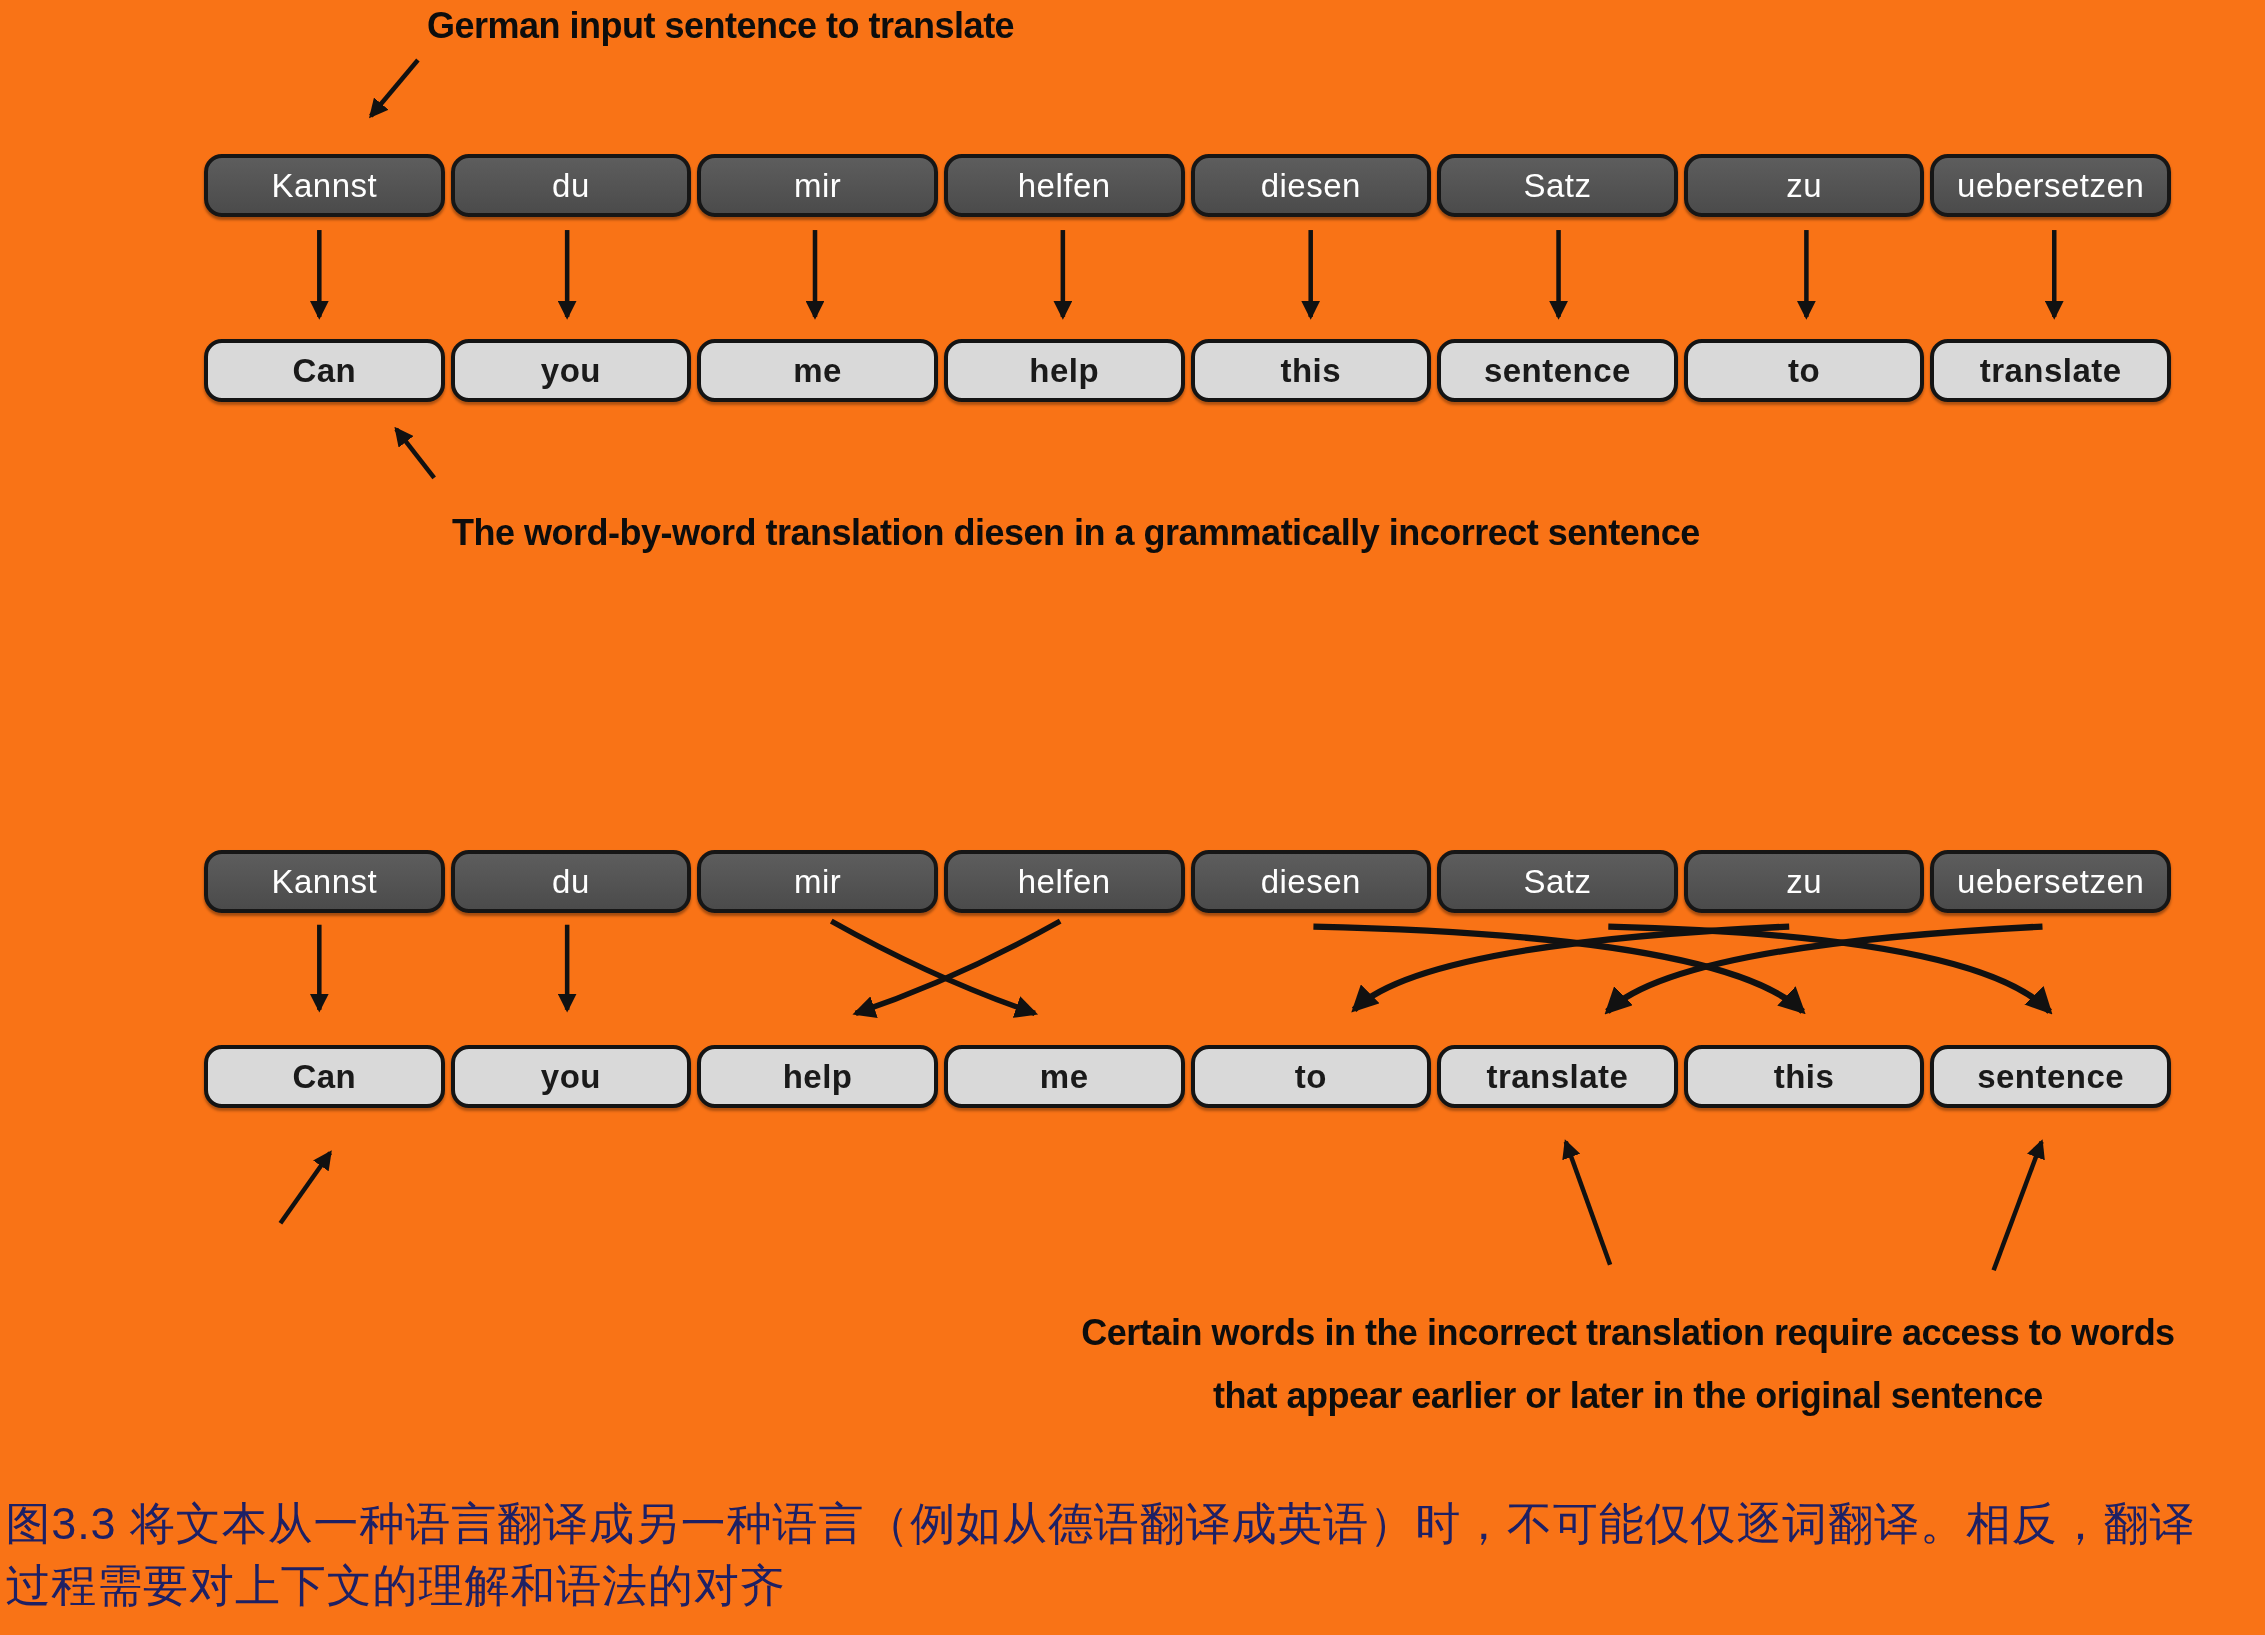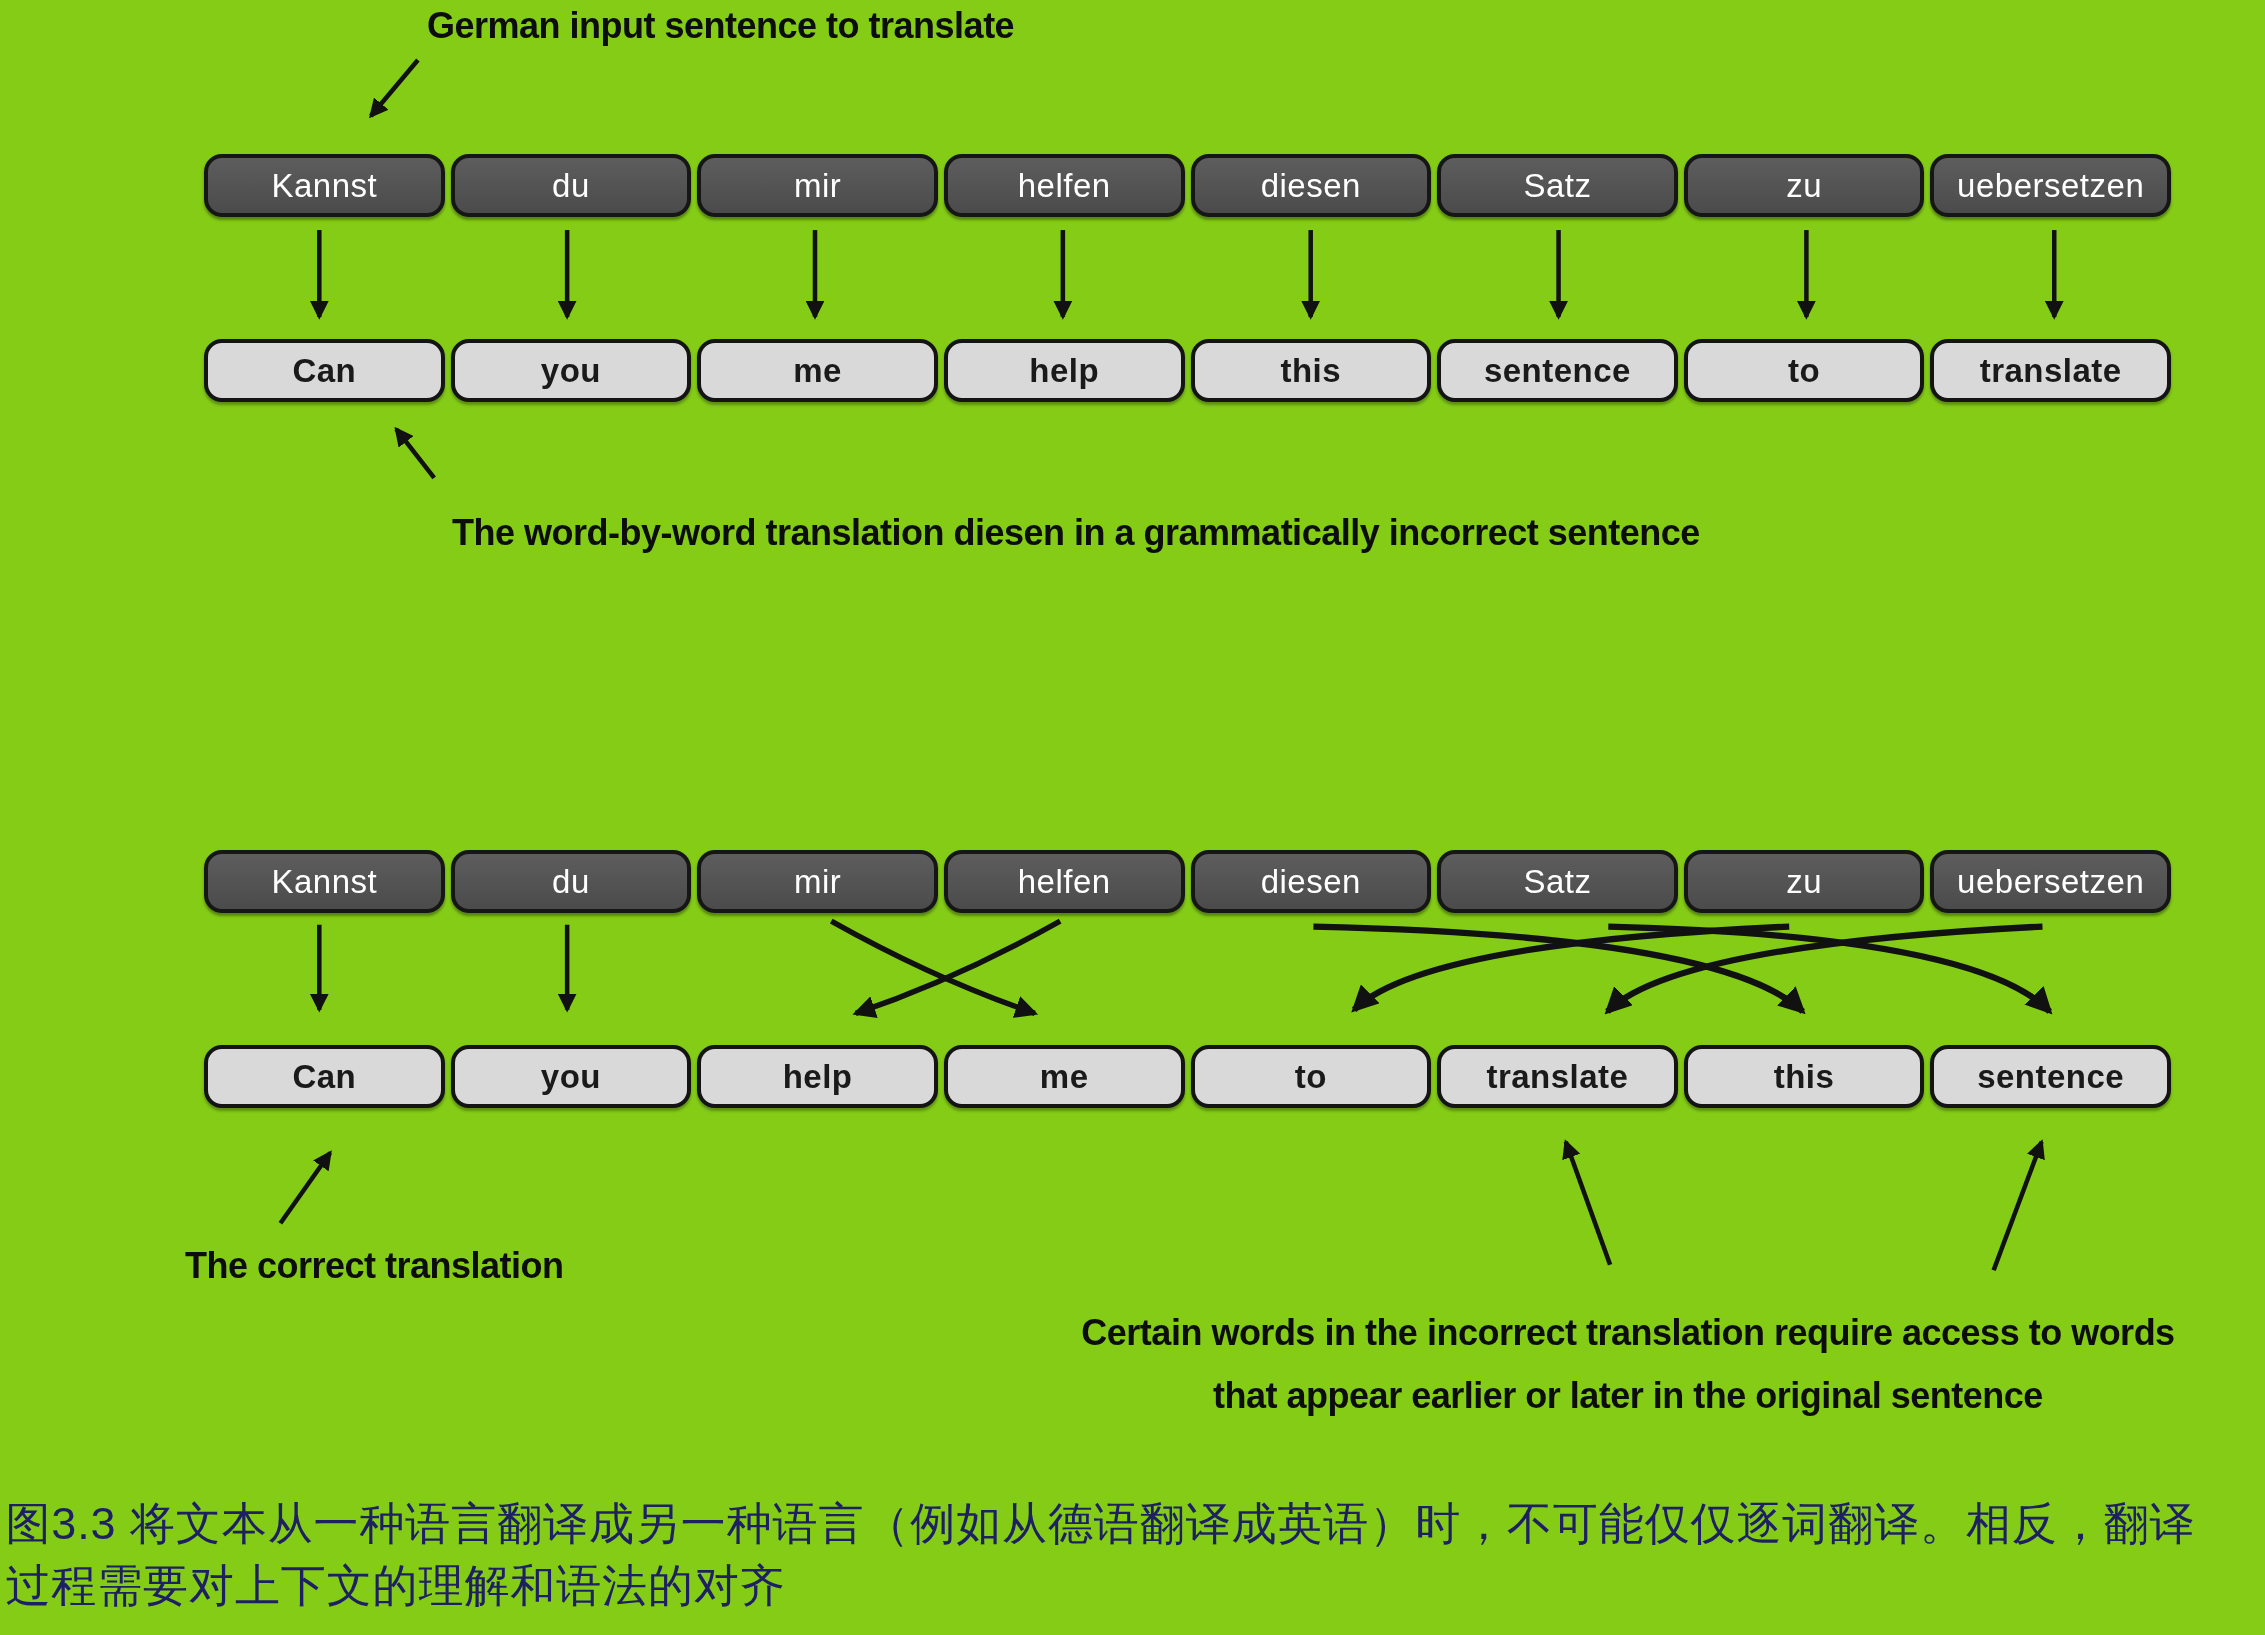--- a/index.html
+++ b/index.html
@@ -1,17 +1,17 @@
 <!DOCTYPE html>
 <html style="font-size:14.5px"><head>
 <meta charset="utf-8">
 <style>
   html,body{margin:0;padding:0;background:#ffffff;}
   body{width:2265px;height:1636px;font-family:"Liberation Sans","DejaVu Sans",sans-serif;}
-  #canvas{position:relative;width:2265px;height:1636px;background:#84cc16;overflow:hidden;}
+  #canvas{position:relative;width:2265px;height:1636px;background:#f97316;overflow:hidden;}
 
   .row{position:absolute;left:204px;width:1967px;display:flex;gap:6px;}
   .wbox{flex:1 1 0;height:63px;box-sizing:border-box;border-radius:18px;
         display:flex;align-items:center;justify-content:center;
         font-size:33px;letter-spacing:0.5px;}
   .wbox.dark{background:linear-gradient(#5d5d5d,#4b4b4b);border:4.5px solid #161616;color:#ffffff;
         box-shadow:0 2.7px 2.7px rgba(0,0,0,0.35);}
   .wbox.light{background:#d9d9d9;border:4.5px solid #141414;color:#1a1a1a;
         box-shadow:0 2.7px 2.7px rgba(0,0,0,0.3);font-weight:bold;}
 
@@ -104,21 +104,20 @@
     <div class="wbox light">Can</div>
     <div class="wbox light">you</div>
     <div class="wbox light">help</div>
     <div class="wbox light">me</div>
     <div class="wbox light">to</div>
     <div class="wbox light">translate</div>
     <div class="wbox light">this</div>
     <div class="wbox light">sentence</div>
   </div>
 
-  <div class="note" style="left:185px;top:1245px;">The correct translation</div>
 
   <div class="note two-line" style="left:995px;top:1301px;width:1266px;">
     <div>Certain words in the incorrect translation require access to words</div>
     <div>that appear earlier or later in the original sentence</div>
   </div>
 
   <div class="caption">
     <div>图3.3 将文本从一种语言翻译成另一种语言（例如从德语翻译成英语）时，不可能仅仅逐词翻译。相反，翻译</div>
     <div>过程需要对上下文的理解和语法的对齐</div>
   </div>

